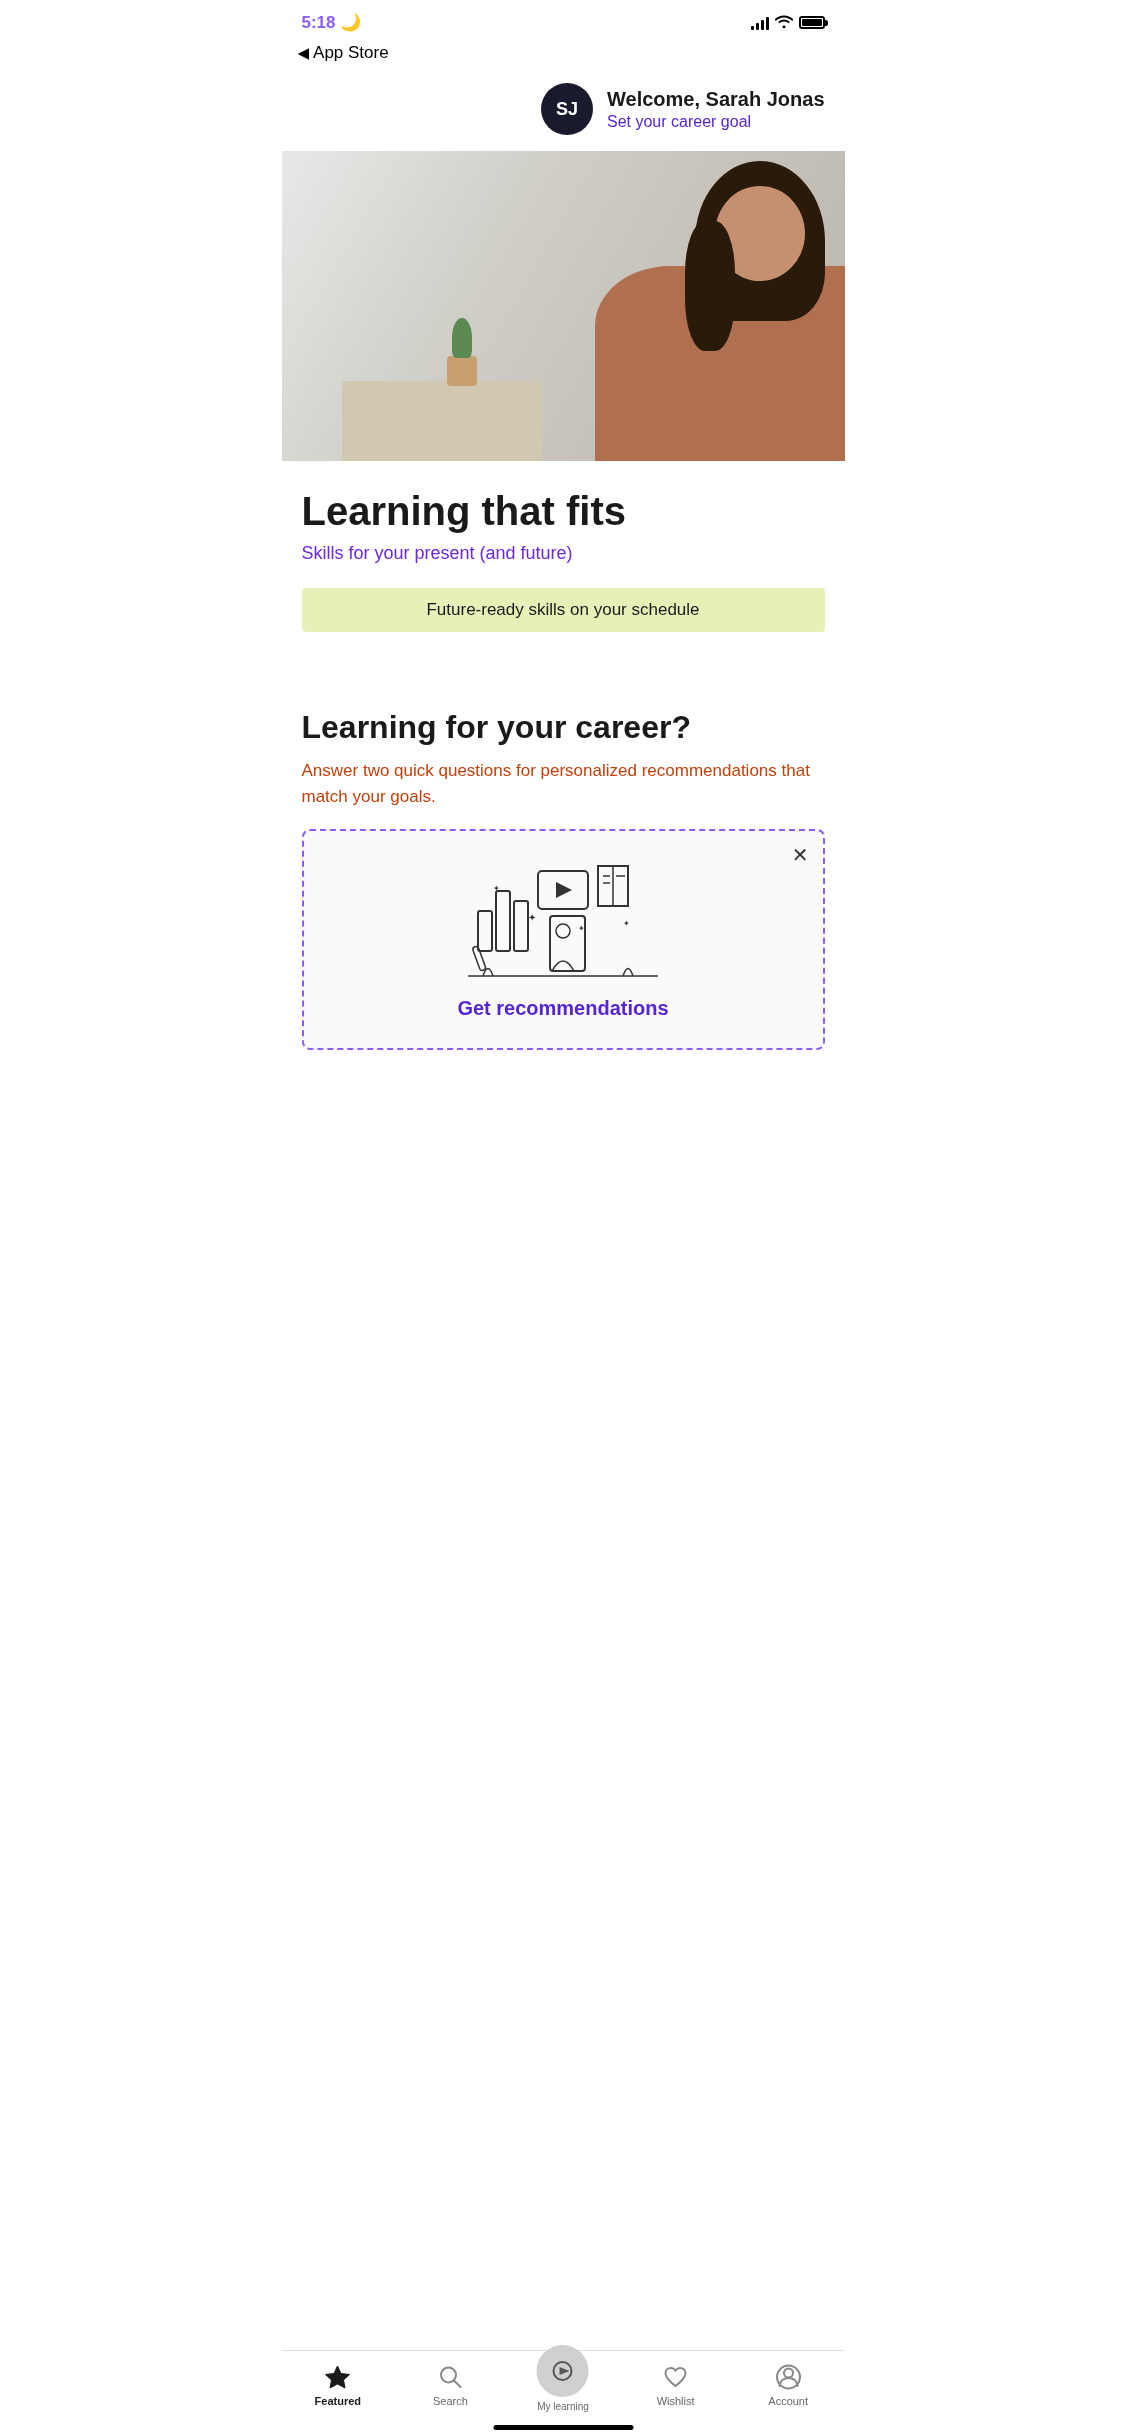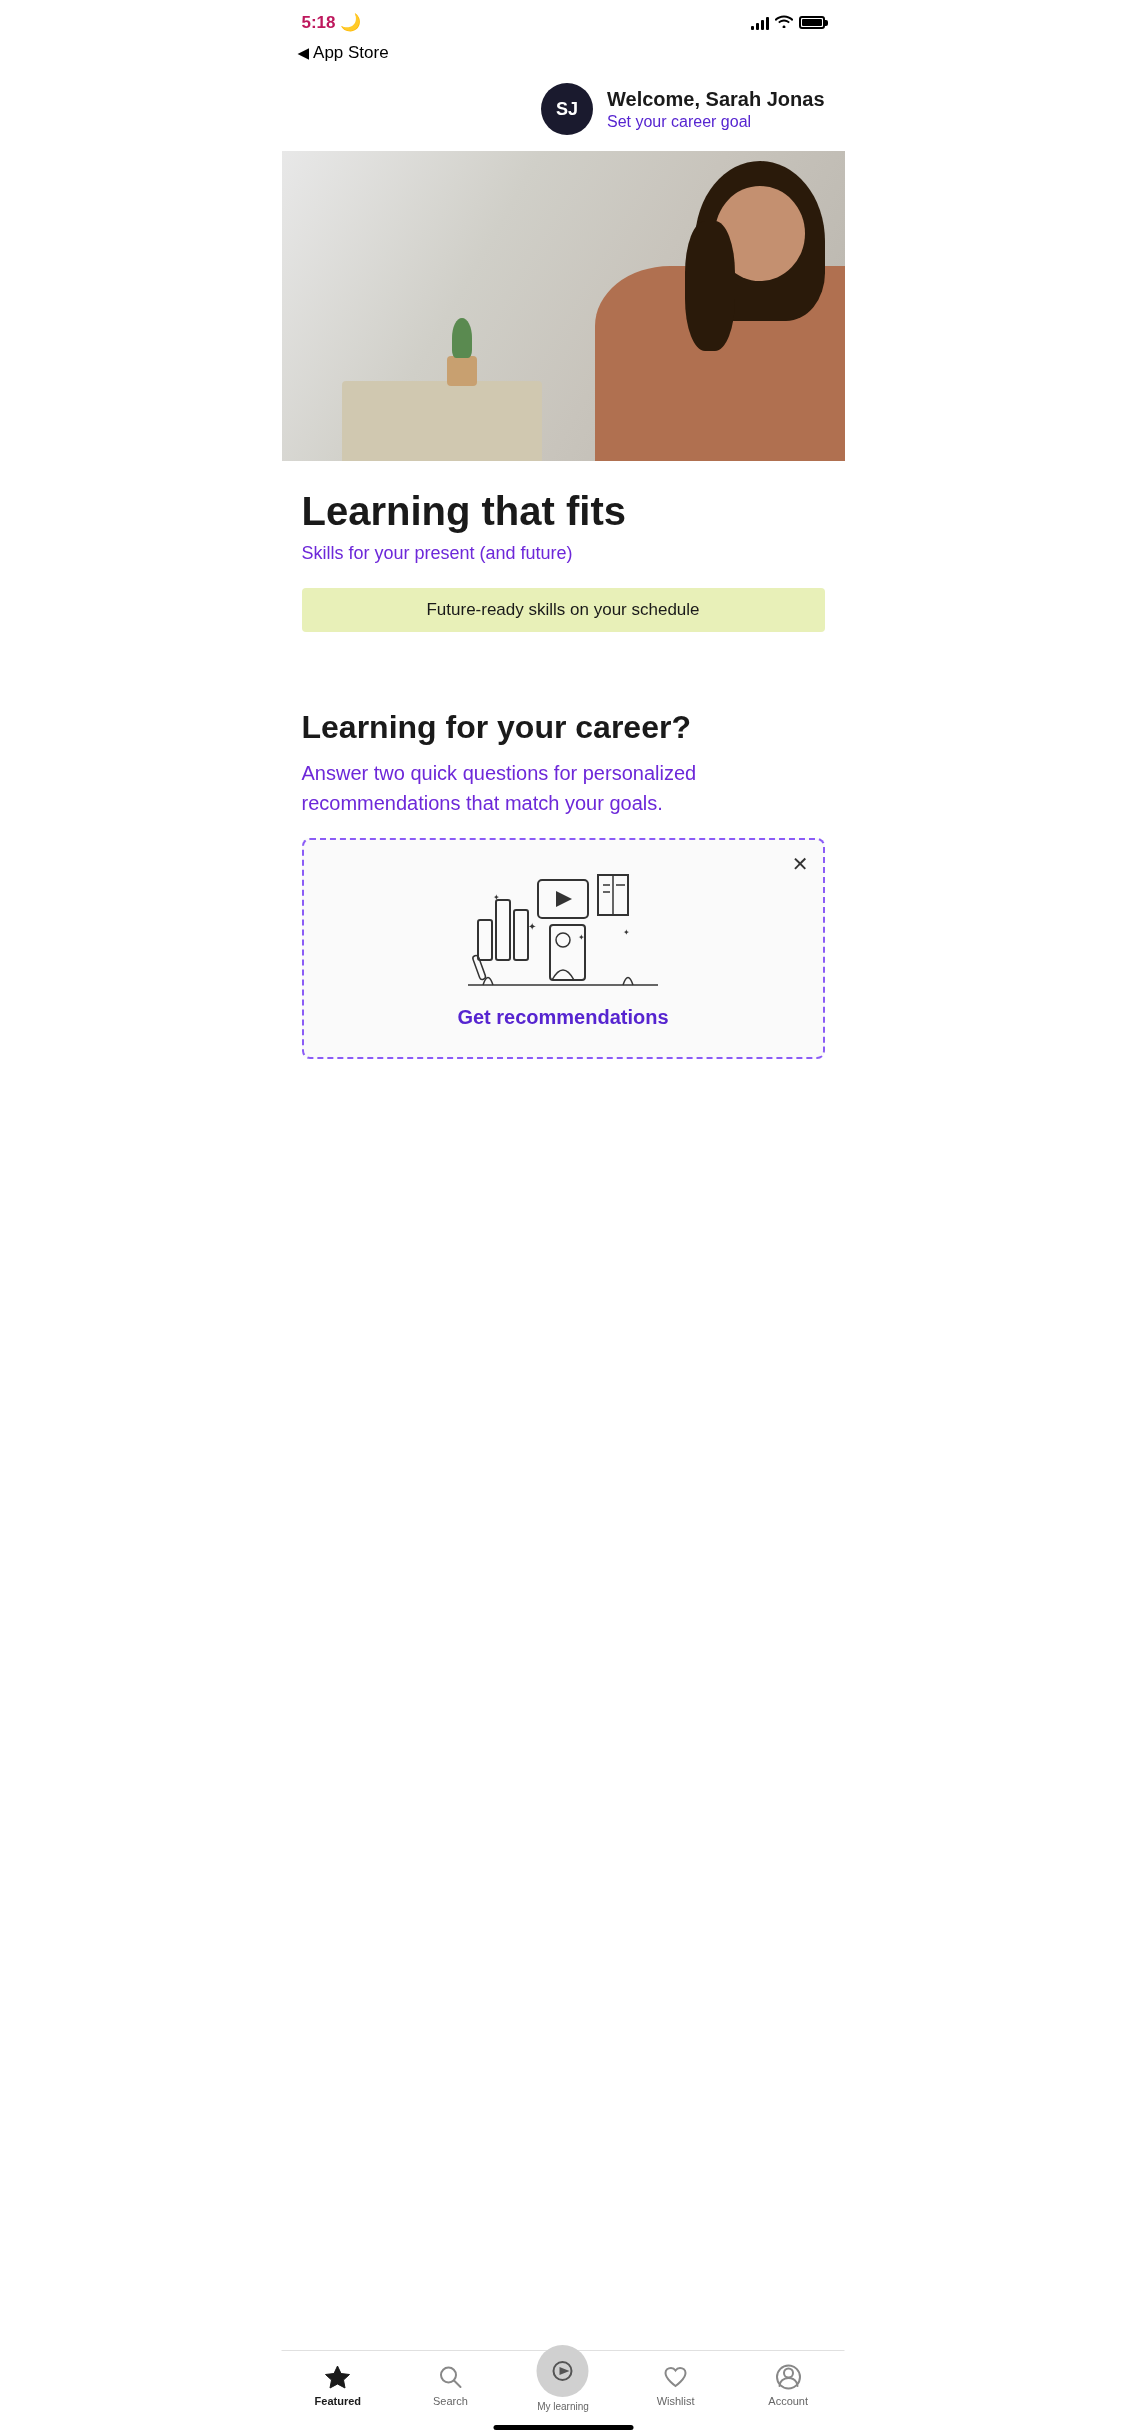--- a/index.html
+++ b/index.html
@@ -24,21 +24,21 @@
       display: flex;
       justify-content: space-between;
       align-items: center;
       padding: 12px 20px 6px 20px;
       background: #ffffff;
     }
 
     .status-time {
       font-size: 17px;
       font-weight: 600;
-      color: #be185d;
+      color: #8b5cf6;
       display: flex;
       align-items: center;
       gap: 5px;
     }
 
     .status-icons {
       display: flex;
       align-items: center;
       gap: 6px;
     }
@@ -217,22 +217,22 @@
 
     .career-title {
       font-size: 32px;
       font-weight: 800;
       color: #1a1a1a;
       margin-bottom: 12px;
       line-height: 1.2;
     }
 
     .career-desc {
-      font-size: 20px;
-      color: #6d28d9;
+      font-size: 17px;
+      color: #c2410c;
       line-height: 1.5;
       margin-bottom: 20px;
     }
 
     
     .rec-card {
       border: 2px dashed #8b5cf6;
       border-radius: 8px;
       padding: 20px 16px 28px 16px;
       position: relative;

